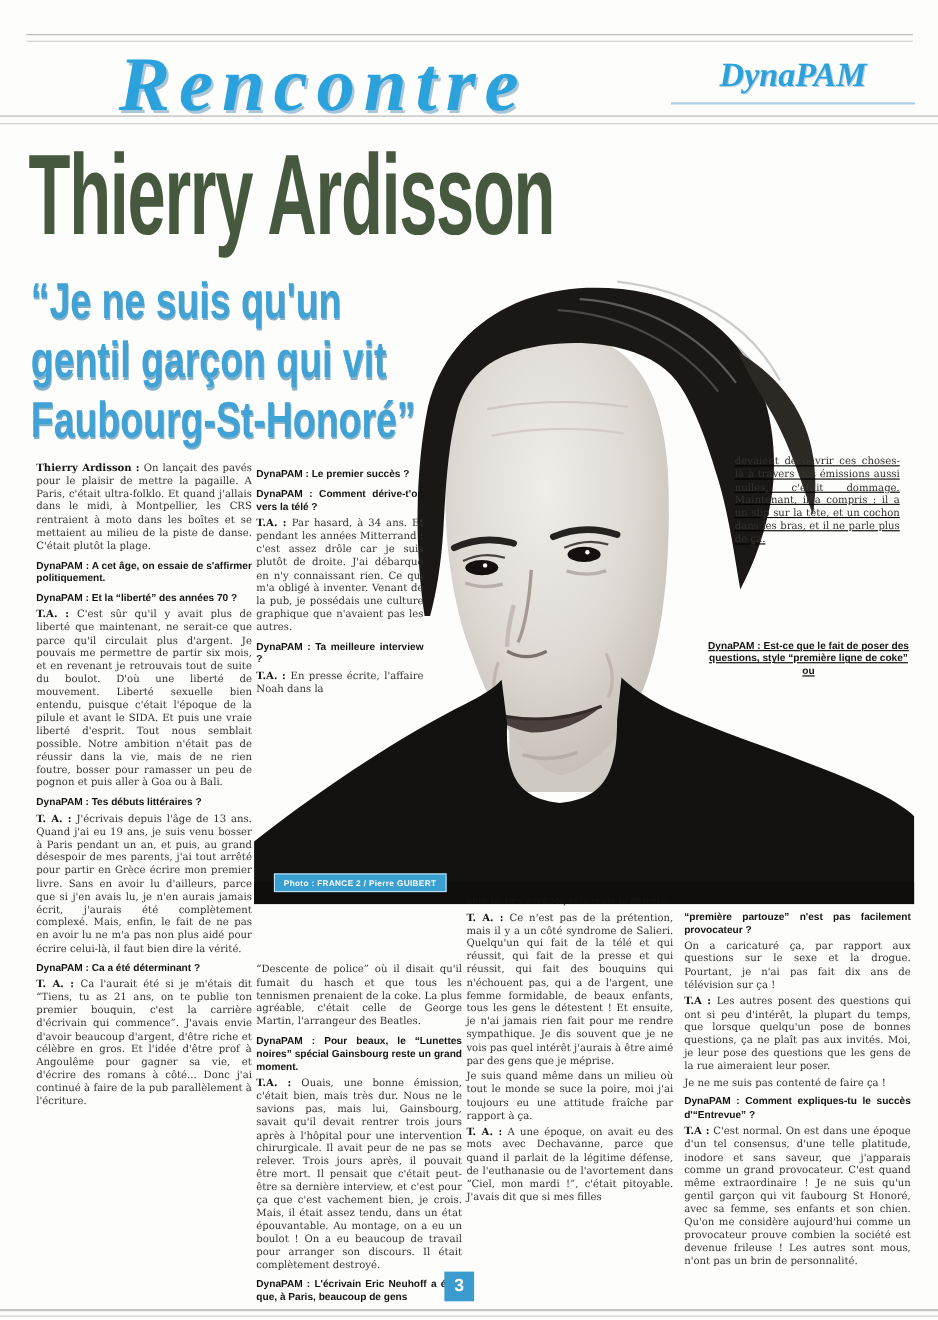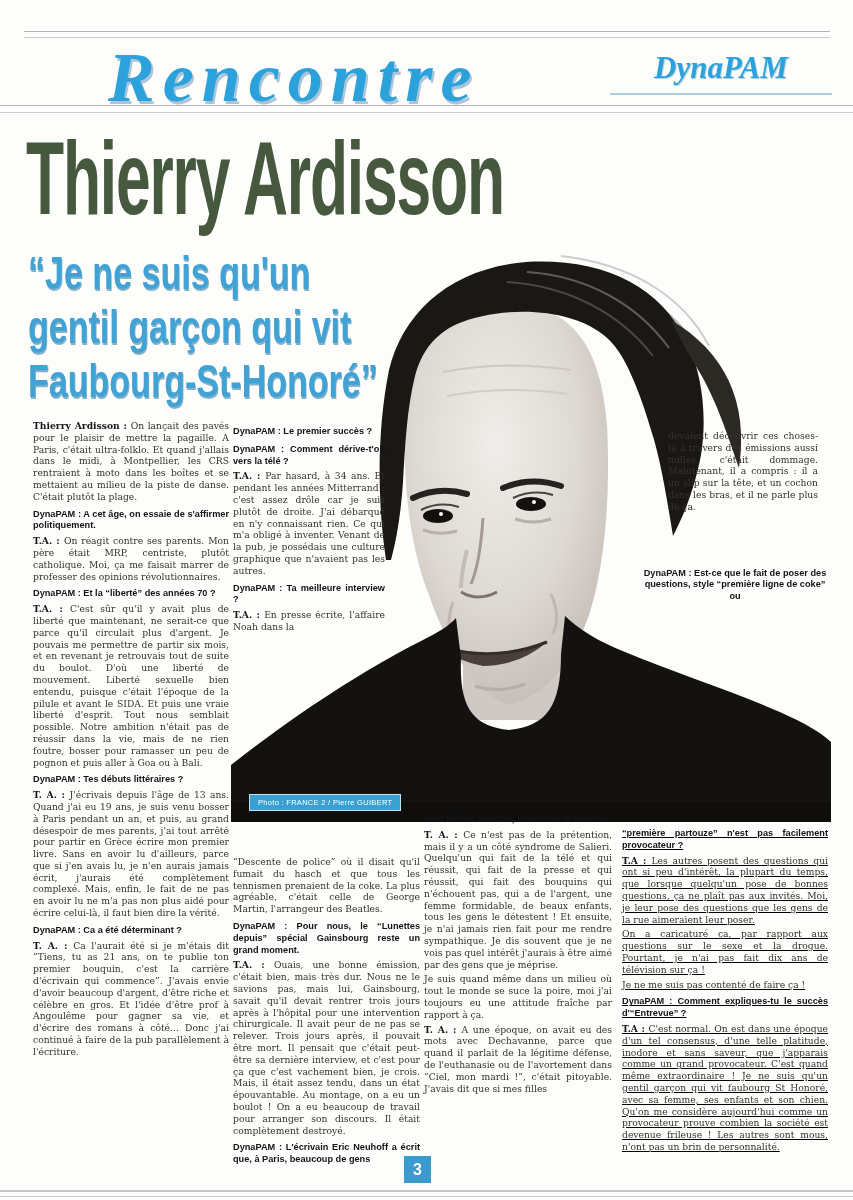--- a/index.html
+++ b/index.html
@@ -25,36 +25,36 @@
     font-weight:bold;font-size:46px;line-height:54px;color:#41a2d6;
     transform:scaleX(.74);transform-origin:0 0;
     text-shadow:1px 2px 0 rgba(36,116,158,.55);}
   #quote div{white-space:nowrap;}
 
   #portrait{position:absolute;left:230px;top:250px;z-index:1;}
 
   .col{position:absolute;z-index:3;}
   #col1{left:33px;top:420px;width:196px;}
   #col2t{left:233px;top:420px;width:152px;}
-  #col2b{left:233px;top:856px;width:187px;}
+  #col2b{left:233px;top:876px;width:187px;}
   #col3{left:424px;top:808px;width:188px;}
-  #col4t{left:640px;top:430px;width:190px;}
-  #col4b{left:622px;top:822px;width:206px;text-decoration:underline;}
+  #col4t{left:640px;top:414px;width:190px;text-decoration:underline;}
+  #col4b{left:622px;top:822px;width:206px;}
 
   .q{font-family:"Liberation Sans",sans-serif;font-weight:bold;font-size:9.2px;
      line-height:11.8px;color:#141414;margin:6px 0 3px;text-align:justify;}
   .a{font-family:"DejaVu Serif",serif;font-size:9.2px;line-height:11.8px;
      color:#35322f;margin:0 0 3px;text-align:justify;}
   .a .lead{font-weight:bold;color:#181818;}
   .narrow{width:150px;margin-left:28px;}
-  .qcenter{text-align:center;margin-top:55px;}
+  .qcenter{text-align:center;margin-top:85px;}
 
   #photo-credit{position:absolute;left:249px;top:794px;z-index:4;
     background:#3aa0d2;border:1px solid #bde2f2;color:#ffffff;
-    font-size:7.5px;font-weight:normal;letter-spacing:.3px;padding:3px 8px;}
+    font-size:7.5px;font-weight:bold;letter-spacing:.3px;padding:3px 8px;}
 
   #page-number{position:absolute;left:404px;top:1156px;width:27px;height:27px;
     background:#3b9bcf;color:#ffffff;font-weight:bold;font-size:16px;
     display:flex;align-items:center;justify-content:center;z-index:3;}
 </style>
 </head>
 <body>
 
 <div id="page">
 
@@ -136,54 +136,53 @@
              C 582,478 594,486 600,492 L 600,572 Z" fill="#141210"></path>
 
     <rect x="0" y="552" width="600" height="20" fill="#100e0d"></rect>
   </svg>
 
   <div id="photo-credit">Photo :  FRANCE 2  /  Pierre GUIBERT</div>
 
   <div id="col1" class="col">
       <p class="a"><span class="lead">Thierry Ardisson : </span>On lançait des pavés pour le plaisir de mettre la pagaille. A Paris, c'était ultra-folklo. Et quand j'allais dans le midi, à Montpellier, les CRS rentraient à moto dans les boîtes et se mettaient au milieu de la piste de danse. C'était plutôt la plage.</p>
       <p class="q">DynaPAM : A cet âge, on essaie de s'affirmer politiquement.</p>
-      <p class="a"><span class="lead">T.A. : </span>On réagit contre ses parents. Mon père était MRP, centriste, plutôt catholique. Moi, ça me faisait marrer de professer des opinions révolutionnaires.</p>
       <p class="q">DynaPAM : Et la “liberté” des années 70 ?</p>
       <p class="a"><span class="lead">T.A. : </span>C'est sûr qu'il y avait plus de liberté que maintenant, ne serait-ce que parce qu'il circulait plus d'argent. Je pouvais me permettre de partir six mois, et en revenant je retrouvais tout de suite du boulot. D'où une liberté de mouvement. Liberté sexuelle bien entendu, puisque c'était l'époque de la pilule et avant le SIDA. Et puis une vraie liberté d'esprit. Tout nous semblait possible. Notre ambition n'était pas de réussir dans la vie, mais de ne rien foutre, bosser pour ramasser un peu de pognon et puis aller à Goa ou à Bali.</p>
       <p class="q">DynaPAM : Tes débuts littéraires ?</p>
       <p class="a"><span class="lead">T. A. : </span>J'écrivais depuis l'âge de 13 ans. Quand j'ai eu 19 ans, je suis venu bosser à Paris pendant un an, et puis, au grand désespoir de mes parents, j'ai tout arrêté pour partir en Grèce écrire mon premier livre. Sans en avoir lu d'ailleurs, parce que si j'en avais lu, je n'en aurais jamais écrit, j'aurais été complètement complexé. Mais, enfin, le fait de ne pas en avoir lu ne m'a pas non plus aidé pour écrire celui-là, il faut bien dire la vérité.</p>
       <p class="q">DynaPAM : Ca a été déterminant ?</p>
       <p class="a"><span class="lead">T. A. : </span>Ca l'aurait été si je m'étais dit “Tiens, tu as 21 ans, on te publie ton premier bouquin, c'est la carrière d'écrivain qui commence”. J'avais envie d'avoir beaucoup d'argent, d'être riche et célèbre en gros. Et l'idée d'être prof à Angoulême pour gagner sa vie, et d'écrire des romans à côté... Donc j'ai continué à faire de la pub parallèlement à l'écriture.</p>
     </div>
   <div id="col2t" class="col">
       <p class="q">DynaPAM : Le premier succès ?</p>
       <p class="q">DynaPAM : Comment dérive-t'on vers la télé ?</p>
       <p class="a"><span class="lead">T.A. : </span>Par hasard, à 34 ans. Et pendant les années Mitterrand : c'est assez drôle car je suis plutôt de droite. J'ai débarqué en n'y connaissant rien. Ce qui m'a obligé à inventer. Venant de la pub, je possédais une culture graphique que n'avaient pas les autres.</p>
       <p class="q">DynaPAM : Ta meilleure interview ?</p>
       <p class="a"><span class="lead">T.A. : </span>En presse écrite, l'affaire Noah dans la</p>
     </div>
   <div id="col2b" class="col">
       <p class="a">“Descente de police” où il disait qu'il fumait du hasch et que tous les tennismen prenaient de la coke. La plus agréable, c'était celle de George Martin, l'arrangeur des Beatles.</p>
-      <p class="q">DynaPAM : Pour nous, le “Lunettes depuis” spécial Gainsbourg reste un grand moment.</p>
+      <p class="q">DynaPAM : Pour beaux, le “Lunettes noires” spécial Gainsbourg reste un grand moment.</p>
       <p class="a"><span class="lead">T.A. : </span>Ouais, une bonne émission, c'était bien, mais très dur. Nous ne le savions pas, mais lui, Gainsbourg, savait qu'il devait rentrer trois jours après à l'hôpital pour une intervention chirurgicale. Il avait peur de ne pas se relever. Trois jours après, il pouvait être mort. Il pensait que c'était peut-être sa dernière interview, et c'est pour ça que c'est vachement bien, je crois. Mais, il était assez tendu, dans un état épouvantable. Au montage, on a eu un boulot ! On a eu beaucoup de travail pour arranger son discours. Il était complètement destroyé.</p>
       <p class="q">DynaPAM : L'écrivain Eric Neuhoff a écrit que, à Paris, beaucoup de gens</p>
     </div>
   <div id="col3" class="col">
       <p class="q">sont fâchés avec toi, et le reste te déteste.</p>
       <p class="a"><span class="lead">T. A. : </span>Ce n'est pas de la prétention, mais il y a un côté syndrome de Salieri. Quelqu'un qui fait de la télé et qui réussit, qui fait de la presse et qui réussit, qui fait des bouquins qui n'échouent pas, qui a de l'argent, une femme formidable, de beaux enfants, tous les gens le détestent ! Et ensuite, je n'ai jamais rien fait pour me rendre sympathique. Je dis souvent que je ne vois pas quel intérêt j'aurais à être aimé par des gens que je méprise.</p>
       <p class="a">Je suis quand même dans un milieu où tout le monde se suce la poire, moi j'ai toujours eu une attitude fraîche par rapport à ça.</p>
       <p class="a"><span class="lead">T. A. : </span>A une époque, on avait eu des mots avec Dechavanne, parce que quand il parlait de la légitime défense, de l'euthanasie ou de l'avortement dans “Ciel, mon mardi !”, c'était pitoyable. J'avais dit que si mes filles</p>
     </div>
   <div id="col4t" class="col">
       <p class="a narrow">devaient découvrir ces choses-là à travers des émissions aussi nulles, c'était dommage. Maintenant, il a compris : il a un slip sur la tête, et un cochon dans les bras, et il ne parle plus de ça.</p>
       <p class="q qcenter">DynaPAM : Est-ce que le fait de poser des questions, style “première ligne de coke” ou</p>
     </div>
   <div id="col4b" class="col">
       <p class="q">“première partouze” n'est pas facilement provocateur ?</p>
+      <p class="a">On a caricaturé ça, par rapport aux questions sur le sexe et la drogue. Pourtant, je n'ai pas fait dix ans de télévision sur ça !</p>
       <p class="a"><span class="lead">T.A : </span>Les autres posent des questions qui ont si peu d'intérêt, la plupart du temps, que lorsque quelqu'un pose de bonnes questions, ça ne plaît pas aux invités. Moi, je leur pose des questions que les gens de la rue aimeraient leur poser.</p>
-      <p class="a">On a caricaturé ça, par rapport aux questions sur le sexe et la drogue. Pourtant, je n'ai pas fait dix ans de télévision sur ça !</p>
       <p class="a">Je ne me suis pas contenté de faire ça !</p>
       <p class="q">DynaPAM : Comment expliques-tu le succès d'“Entrevue” ?</p>
       <p class="a"><span class="lead">T.A : </span>C'est normal. On est dans une époque d'un tel consensus, d'une telle platitude, inodore et sans saveur, que j'apparais comme un grand provocateur. C'est quand même extraordinaire ! Je ne suis qu'un gentil garçon qui vit faubourg St Honoré, avec sa femme, ses enfants et son chien. Qu'on me considère aujourd'hui comme un provocateur prouve combien la société est devenue frileuse ! Les autres sont mous, n'ont pas un brin de personnalité.</p>
     </div>
 
   <div id="page-number">3</div>
 </div>
 
 </body></html>

